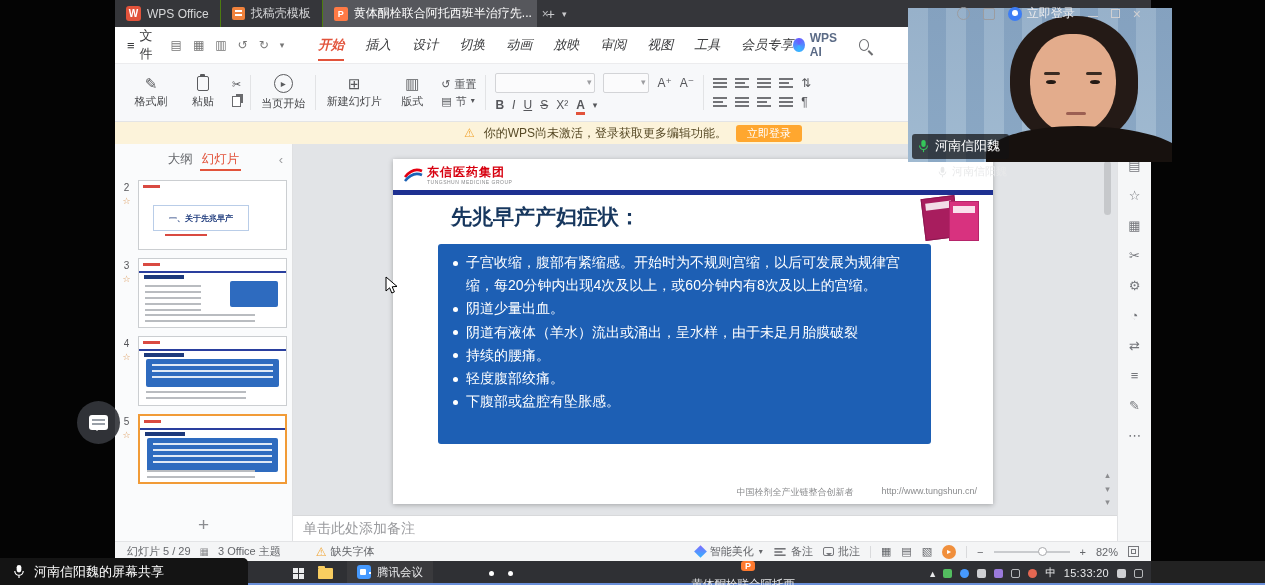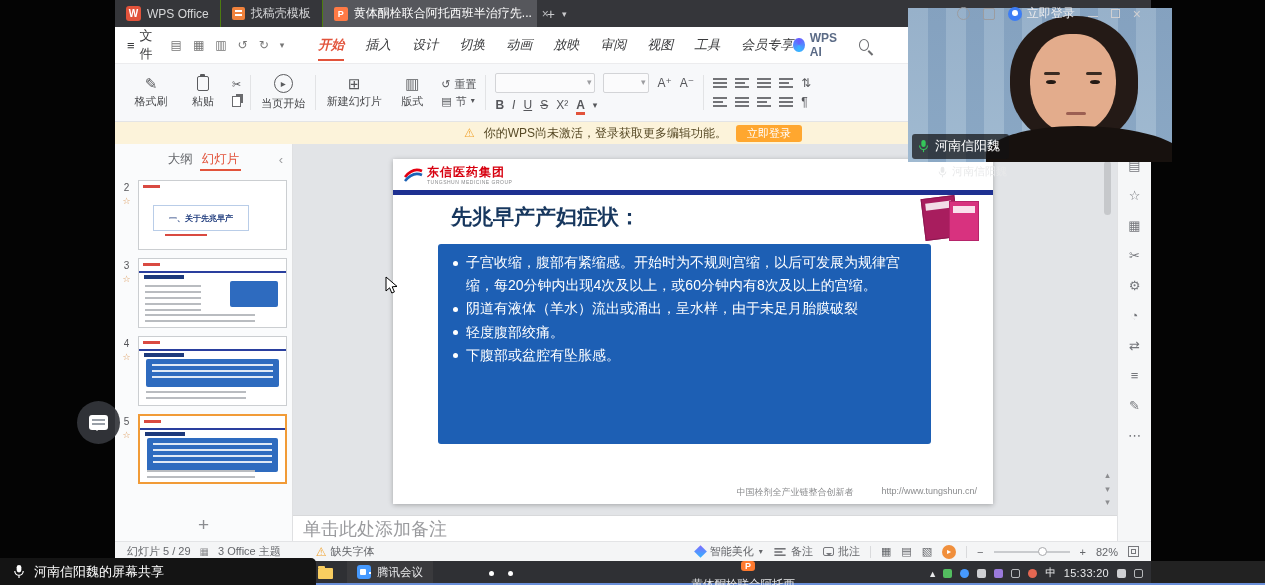--- a/index.html
+++ b/index.html
@@ -150,21 +150,21 @@
   .sl-bluebox ul { list-style:none; }
   .sl-bluebox li { position:relative; padding-left:16px; color:#fff; font-size:14px; line-height:23.2px; }
   .sl-bluebox li::before { content:""; position:absolute; left:3px; top:9.5px; width:5px; height:5px;
     background:#fff; border-radius:50%; }
   .sl-summary { position:absolute; left:50px; top:293px; width:505px; font-size:14px; line-height:19px;
     color:#5a2727; }
   .sl-summary .sb { font-weight:bold; }
   .sl-footer { position:absolute; right:16px; bottom:5px; display:flex; gap:28px; font-size:9px; color:#8a8b8d; }
 
   .notesbar { flex:0 0 26px; background:#fff; border-top:1px solid #d8d9db; display:flex;
-    align-items:center; padding-left:10px; font-size:18px; color:#9a9b9e; }
+    align-items:center; padding-left:10px; font-size:14px; color:#9a9b9e; }
 
   
   .rrail { flex:0 0 34px; background:#f6f7f8; border-left:1px solid #e1e2e4; display:flex;
     flex-direction:column; align-items:center; padding-top:14px; gap:15px; color:#74767b; font-size:13px; }
 
   
   .statusbar { flex:0 0 20px; background:#f4f5f6; border-top:1px solid #e3e4e6; display:flex;
     align-items:center; font-size:11px; color:#64666a; padding:0 12px; gap:9px; }
   .sb-theme-ic { font-size:10px; color:#8a8b8e; }
   .sb-missing { display:flex; align-items:center; gap:4px; margin-left:26px; }
@@ -205,21 +205,21 @@
   .tb-dots i { width:5px; height:5px; border-radius:50%; background:#fff; }
   .tray { margin-left:auto; display:flex; align-items:center; gap:8px; padding-right:8px; font-size:10.5px; }
   .mini { width:9px; height:9px; border-radius:2px; }
   .tray .g1 { background:#3cb54a; } .tray .g2 { background:#2d8cff; border-radius:50%; }
   .tray .g3 { background:#c9cacd; } .tray .g4 { background:#8e68d8; }
   .tray .g5 { border:1px solid #aeb0b3; background:transparent; }
   .tray .g6 { background:#e2533b; border-radius:50%; }
   .tk-time { font-size:11px; letter-spacing:.3px; }
 
   
-  .share-banner { position:absolute; left:0; bottom:0; width:316px; height:27px; background:#141414;
+  .share-banner { position:absolute; left:0; bottom:0; width:248px; height:27px; background:#141414;
     display:flex; align-items:center; gap:9px; padding:0 13px; z-index:45; color:#fff; font-size:13px;
     border-top-right-radius:5px; }
 
   
   .webcam { position:absolute; left:908px; top:8px; width:264px; height:154px; z-index:40; overflow:hidden;
     background:repeating-linear-gradient(90deg,#a9c4dc 0 20px,#92b1cf 20px 38px); }
   .cam-shade { position:absolute; inset:0; background:linear-gradient(180deg,rgba(70,90,120,.18),rgba(0,0,0,.05)); }
   .hair { position:absolute; right:34px; top:8px; width:128px; height:128px; background:#241a16;
     border-radius:48% 48% 44% 46%; }
   .face { position:absolute; right:56px; top:26px; width:86px; height:100px; background:#e3ac8c;
@@ -507,21 +507,23 @@
             </div>
             <div class="sl-band"></div>
             <div class="sl-title">先兆早产产妇症状：</div>
             <div class="sl-product">
               <span class="pbox1"></span>
                 <span class="pbox2"></span>
             </div>
             <div class="sl-bluebox">
               <ul>
                 <li>子宫收缩，腹部有紧缩感。开始时为不规则宫缩，以后可发展为规律宫缩，每20分钟内出现4次及以上，或60分钟内有8次及以上的宫缩。</li>
+                <li>阴道少量出血。</li>
                 <li>阴道有液体（羊水）流出或涌出，呈水样，由于未足月胎膜破裂</li>
+                <li>持续的腰痛。</li>
                 <li>轻度腹部绞痛。</li>
                 <li>下腹部或盆腔有坠胀感。</li>
               </ul>
             </div>
             <div class="sl-footer">
               <span>中国栓剂全产业链整合创新者</span>
               <span>http://www.tungshun.cn/</span>
             </div>
           </div>
 

